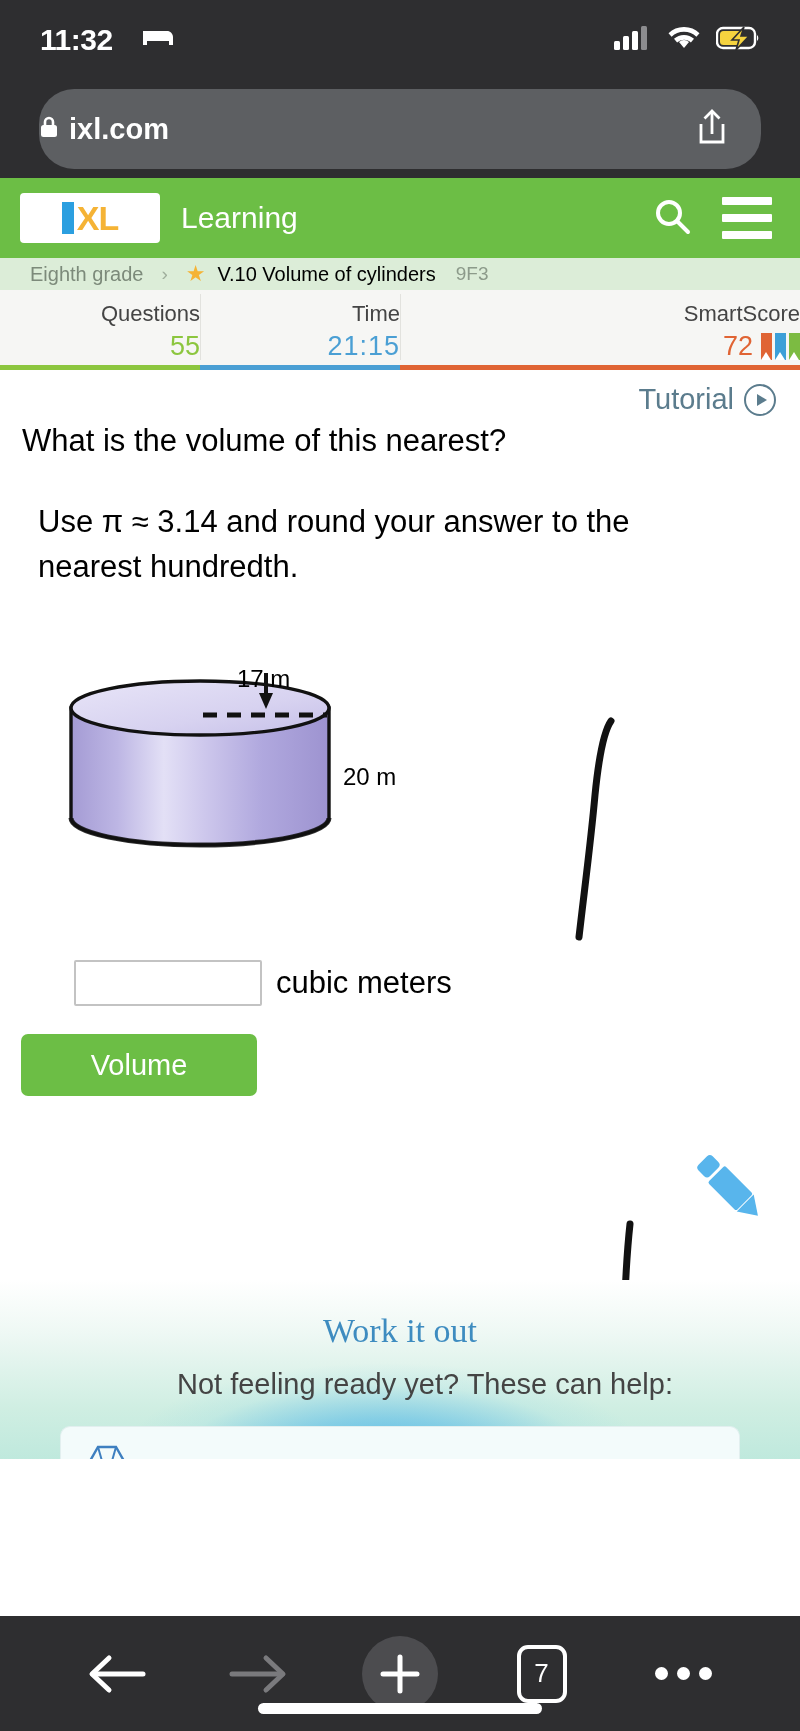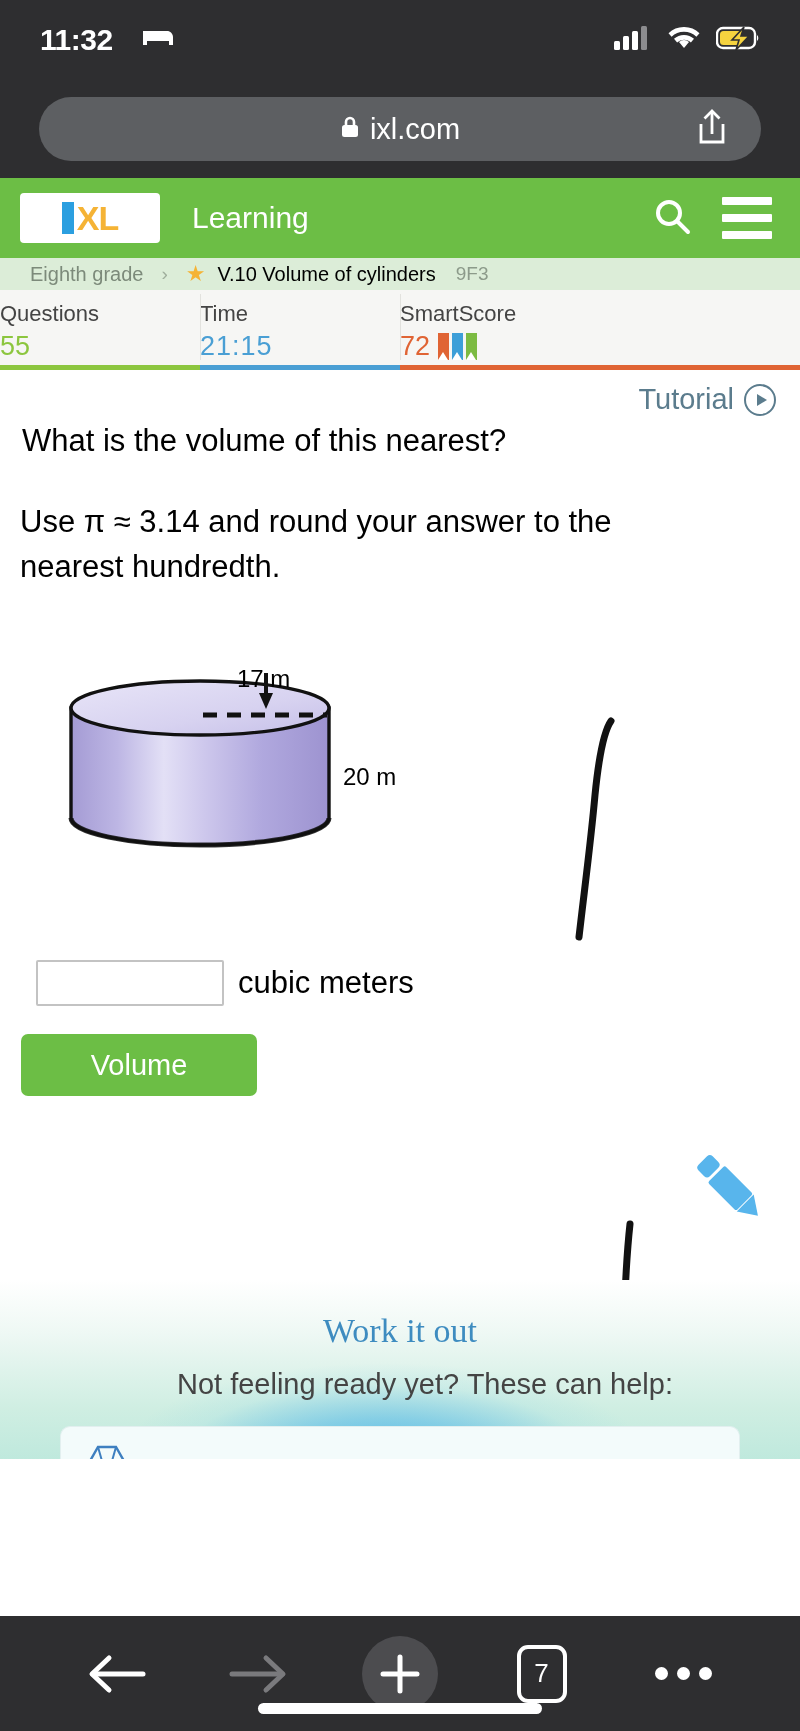--- a/index.html
+++ b/index.html
@@ -34,24 +34,24 @@
 
   
   .urlbar-wrap {
     position: absolute; top: 80px; left: 0;
     width: 800px; height: 98px;
     background: #2e2e30;
     display: flex; align-items: center; justify-content: center;
   }
   .urlbar {
     position: relative;
-    width: 722px; height: 64px;
+    width: 722px; height: 80px;
     background: #5d5f62;
     border-radius: 35px;
-    display: flex; align-items: center; justify-content: center;
+    display: flex; align-items: center; justify-content: flex-start; font-weight: bold;
   }
   .url-text {
     color: #ffffff; font-size: 29px;
     display: flex; align-items: center; gap: 10px;
   }
   .share-icon {
     position: absolute; right: 30px; top: 50%;
     transform: translateY(-50%);
   }
 
@@ -72,21 +72,21 @@
   .logo-i {
     width: 12px; height: 32px; background: #2b9fe0;
     display: inline-block;
   }
   .logo-xl {
     color: #f5b335; font-size: 34px; font-weight: bold;
     font-family: "Liberation Sans", sans-serif;
     letter-spacing: -1px; line-height: 1;
   }
   .brand-word {
-    color: #ffffff; font-size: 30px; margin-left: 32px;
+    color: #ffffff; font-size: 30px; margin-left: 21px;
     font-weight: normal;
   }
   .hdr-spacer { flex: 1; }
   .hdr-icons { display: flex; align-items: center; gap: 30px; }
   .hamburger { display: flex; flex-direction: column; gap: 9px; }
   .hamburger span {
     display: block; width: 50px; height: 8px;
     background: #ffffff; border-radius: 1px;
   }
 
@@ -107,21 +107,21 @@
   
   .statsbar {
     position: absolute; top: 290px; left: 0;
     width: 800px; height: 80px;
     background: #f6f6f4;
     display: flex;
   }
   .stat {
     position: relative;
     display: flex; flex-direction: column;
-    align-items: flex-start; justify-content: center;
+    align-items: flex-end; justify-content: center;
     padding-top: 2px;
   }
   .stat.questions { width: 200px; }
   .stat.time { width: 200px; }
   .stat.score { flex: 1; }
   .stat + .stat::before {
     content: ""; position: absolute; left: 0; top: 4px;
     width: 1px; height: 66px; background: #e2e2de;
   }
   .stat-label { font-size: 22px; color: #444444; margin-bottom: 4px; }
@@ -171,21 +171,21 @@
     content: ""; border-left: 10px solid #5b7c8d;
     border-top: 6.5px solid transparent;
     border-bottom: 6.5px solid transparent;
     margin-left: 3px;
   }
   .q-line1 {
     position: absolute; left: 22px; top: 48px;
     font-size: 31px; color: #000000;
   }
   .q-line2 {
-    position: absolute; left: 20px; top: 125px;
+    position: absolute; left: 38px; top: 125px;
     width: 660px; font-size: 31px; color: #000000;
     line-height: 1.45;
   }
 
   
   .figure {
     position: absolute; left: 55px; top: 290px;
     width: 420px; height: 230px;
   }
   .dim-17 {
@@ -195,21 +195,21 @@
   .dim-20 {
     position: absolute; left: 288px; top: 98px;
     font-size: 24px; color: #000000;
   }
 
   
   .answer-row {
     position: absolute; left: 0; top: 585px;
     width: 800px;
     display: flex; align-items: center;
-    padding-left: 36px; gap: 14px;
+    padding-left: 74px; gap: 14px;
   }
   .answer-input {
     width: 188px; height: 46px;
     border: 2px solid #c3c3c3; background: #ffffff;
     border-radius: 2px; outline: none;
     font-size: 26px; padding: 0 8px;
     font-family: "Liberation Sans", sans-serif;
   }
   .units { font-size: 31px; color: #000000; }
 

